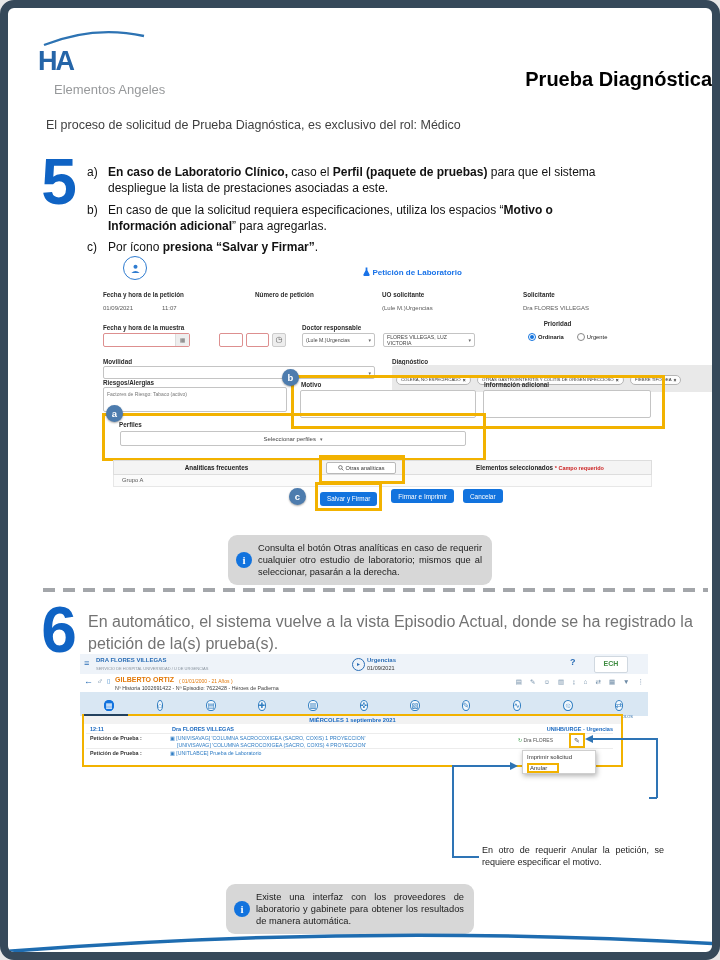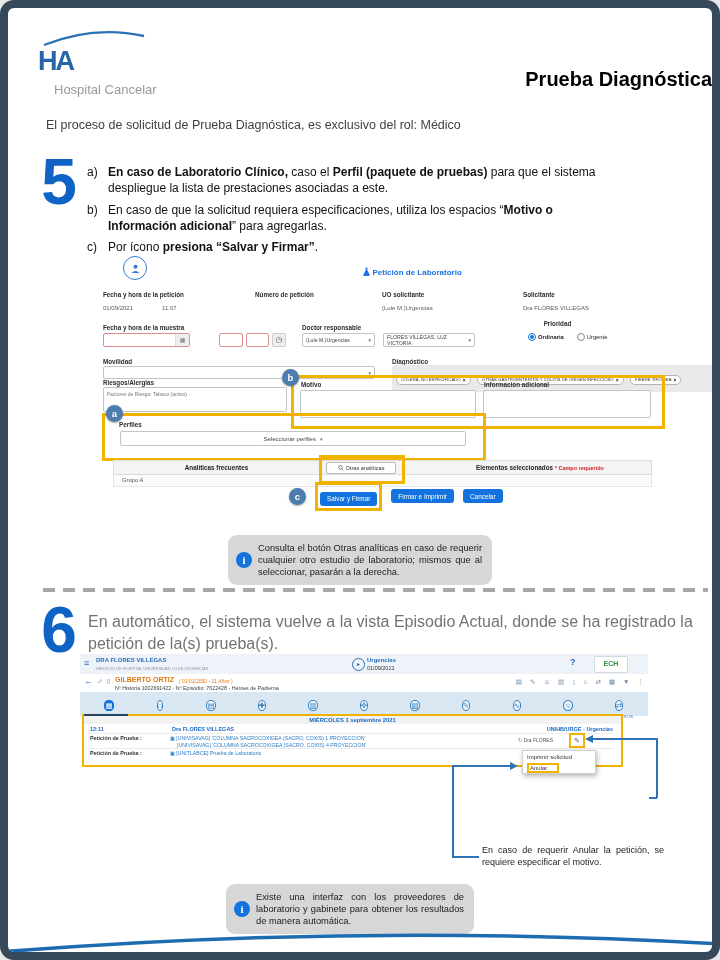--- a/index.html
+++ b/index.html
@@ -54,21 +54,21 @@
 </style>
 </head>
 <body>
 
 <div class="page">
 
   <svg class="abs" style="left:34px;top:16px;" width="104" height="24" viewBox="0 0 104 24">
       <path d="M2,21 Q52,1 102,12" fill="none" stroke="#2d73b3" stroke-width="2.4"></path>
     </svg>
   <div class="abs halogo" style="left:30px;top:38px;">HA</div>
-  <div class="abs brand" style="left:46px;top:74px;">Hospital Cancelar</div>
+  <div class="abs brand" style="left:46px;top:74px;">Elementos Angeles</div>
   <div class="abs doc-title" style="left:0;right:0;top:60px;">Prueba Diagnóstica</div>
 
   <div class="abs intro" style="left:38px;top:110px;">El proceso de solicitud de Prueba Diagnóstica, es exclusivo del rol: Médico</div>
 
   <div class="abs bignum" style="left:28px;top:142px;">5</div>
   <div class="abs" style="left:79px;top:156px;width:540px;">
     <div class="sitem">
       <span>a)</span>
       <span><b>En caso de Laboratorio Clínico,</b><span> caso el </span><b>Perfil (paquete de pruebas)</b><span> para que el sistema despliegue la lista de prestaciones asociadas a este.</span></span>
     </div>
@@ -337,21 +337,21 @@
   <div class="arrL" style="left:577px;top:727px;"></div>
   <div class="conn" style="left:584px;top:730px;width:64px;height:1.6px;"></div>
   <div class="conn" style="left:648px;top:730px;width:1.6px;height:60px;"></div>
   <div class="conn" style="left:641px;top:789px;width:8px;height:1.6px;"></div>
 
   <div class="arrR" style="left:502px;top:754px;"></div>
   <div class="conn" style="left:444px;top:757px;width:58px;height:1.6px;"></div>
   <div class="conn" style="left:444px;top:757px;width:1.6px;height:92px;"></div>
   <div class="conn" style="left:444px;top:848px;width:27px;height:1.6px;"></div>
 
-  <div class="callout" style="left:474px;top:836px;width:182px;">En caso de requerir Anular la petición, se requiere especificar el motivo.</div>
+  <div class="callout" style="left:474px;top:836px;width:182px;">En otro de requerir Anular la petición, se requiere especificar el motivo.</div>
 
   <div class="note abs" style="left:218px;top:876px;width:248px;">
     <span class="ic">i</span>
     <span>Existe una interfaz con los proveedores de laboratorio y gabinete para obtener los resultados de manera automática.</span>
   </div>
 
   <svg class="abs" style="left:0;top:912px;" width="704" height="36" viewBox="0 0 704 36">
     <path d="M-8,32 Q352,3 712,24" fill="none" stroke="#1e6cb0" stroke-width="3.6"></path>
   </svg>
 </div>

